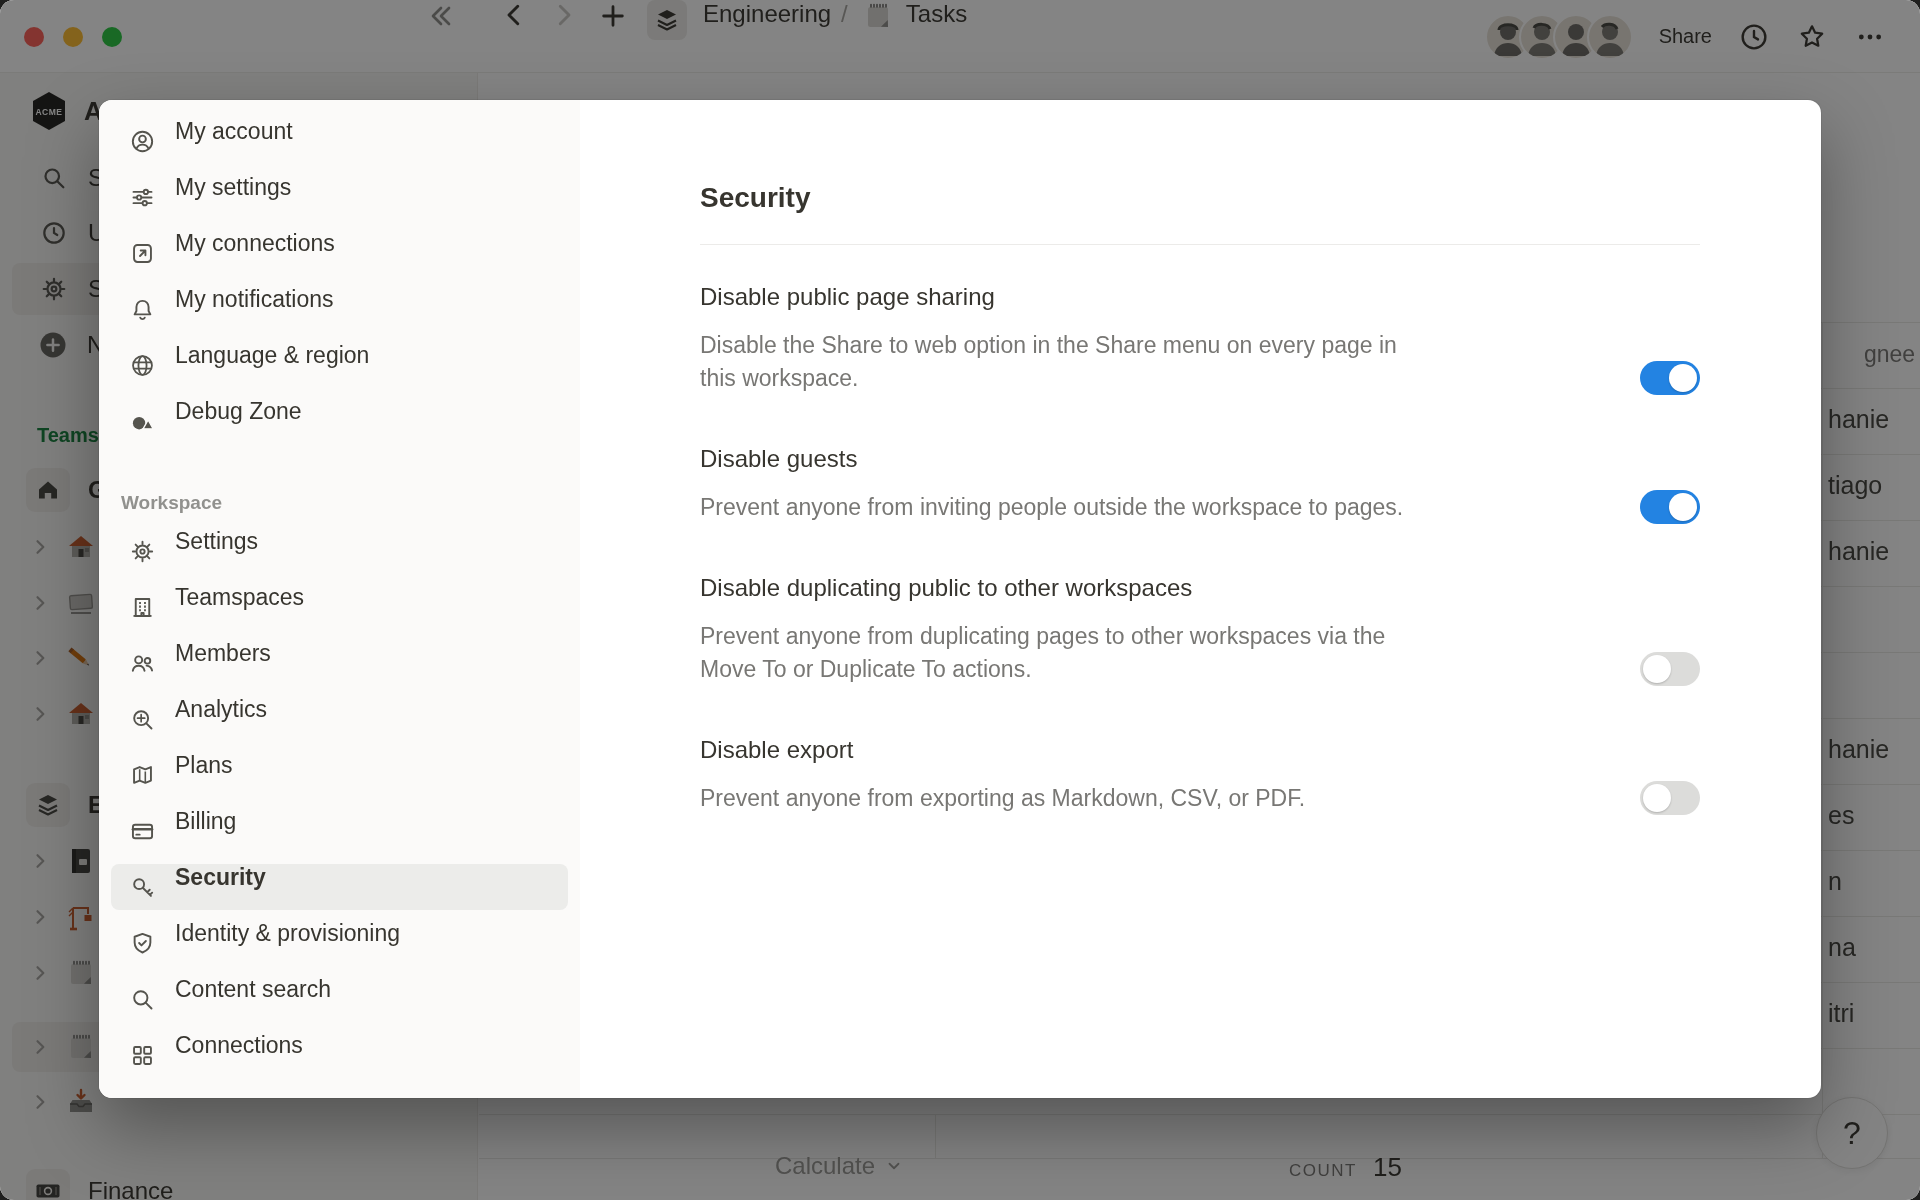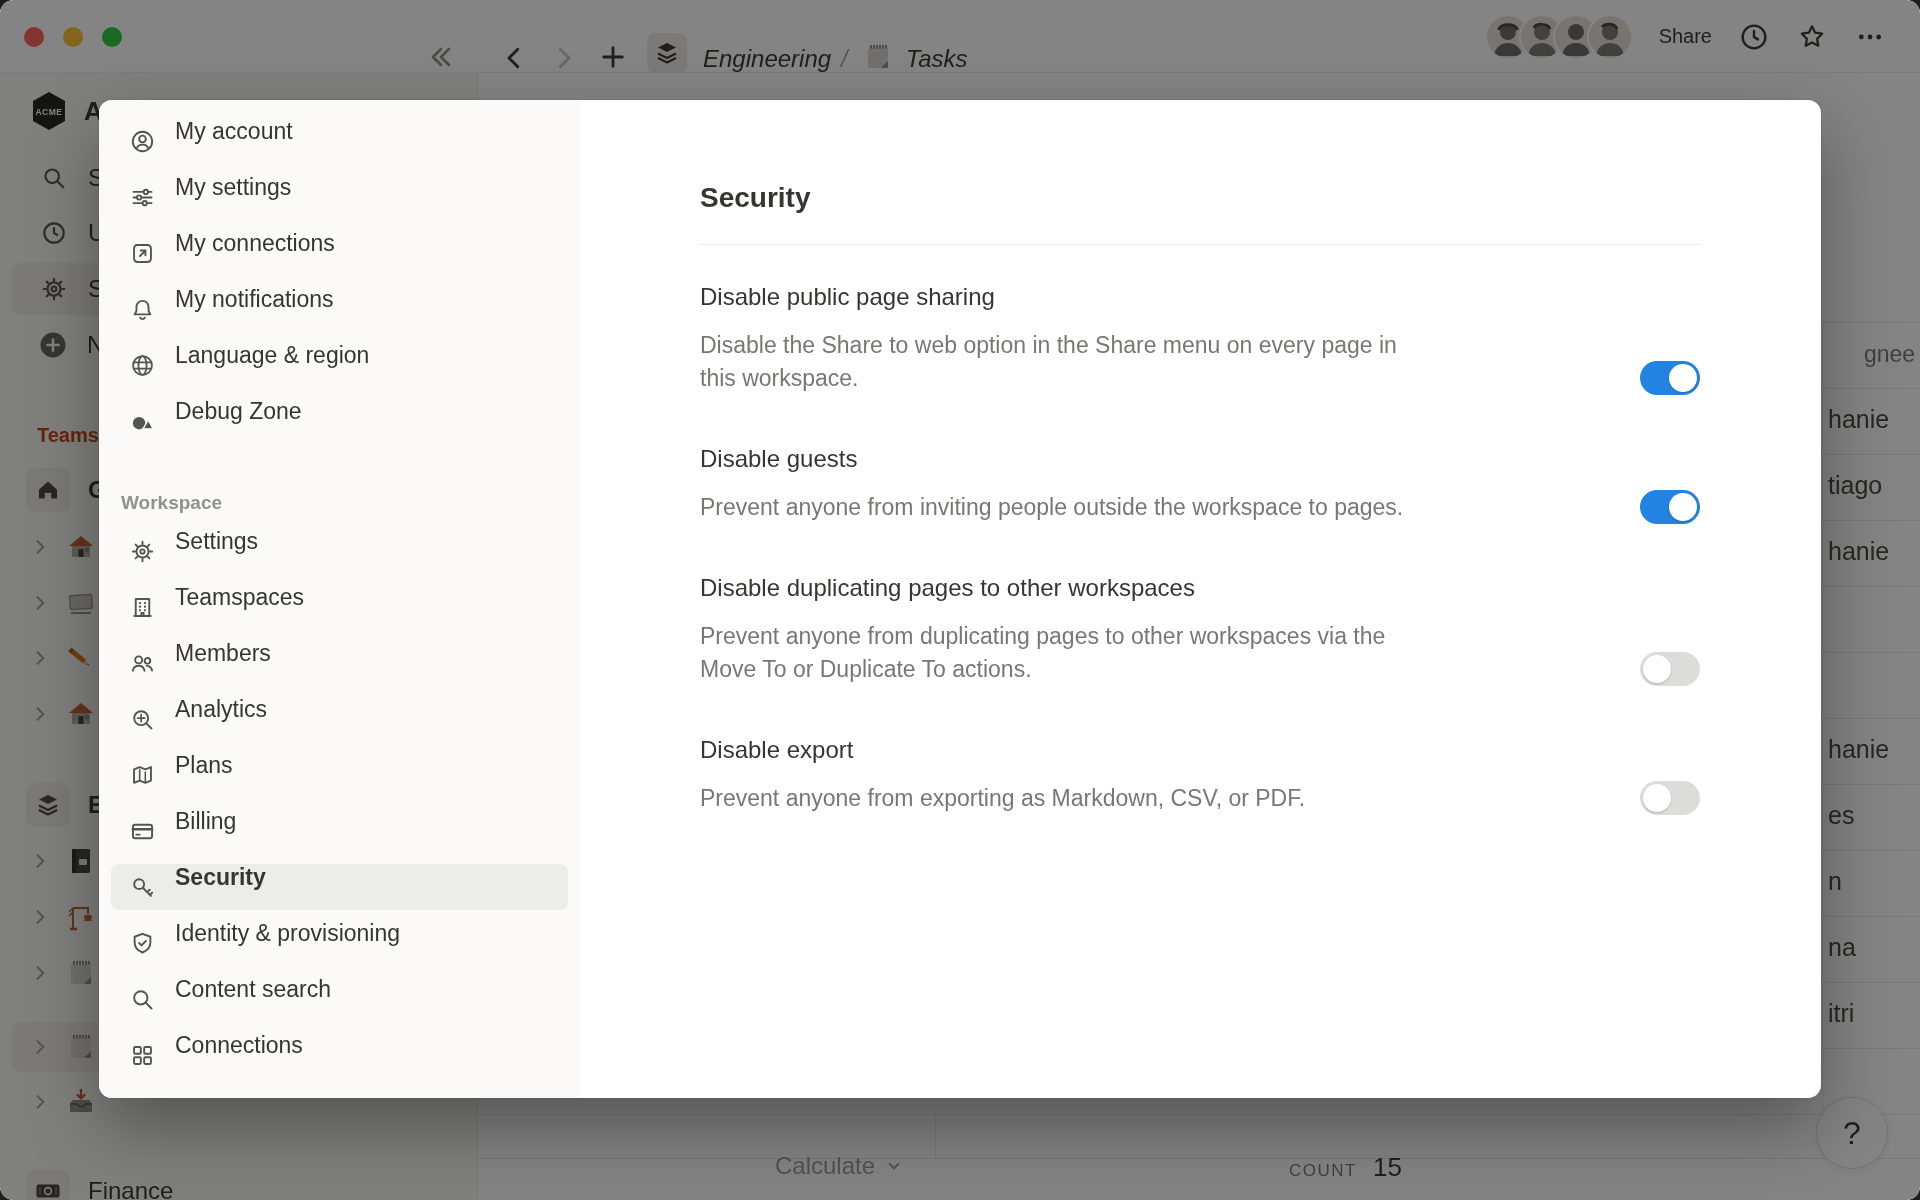--- a/index.html
+++ b/index.html
@@ -3,36 +3,36 @@
 <meta charset="utf-8">
 <style>
   html,body{margin:0;padding:0;background:#1f1f1e;}
   *{box-sizing:border-box;font-family:"Liberation Sans","DejaVu Sans",sans-serif;}
   .stage{position:relative;width:1920px;height:1200px;background:#1f1f1e;overflow:hidden;}
   .window{position:absolute;inset:0;border-radius:14px;overflow:hidden;background:#fff;}
 
   
   .topbar{position:absolute;left:0;top:0;width:1920px;height:73px;background:#ffffff;border-bottom:1px solid #EDECE9;}
   .tl{position:absolute;top:27px;width:20px;height:20px;border-radius:50%;}
-  .nav-cluster{position:absolute;left:425px;top:0;height:73px;display:flex;align-items:flex-end;font-style:italic;}
+  .nav-cluster{position:absolute;left:425px;top:0;height:73px;display:flex;align-items:flex-start;}
   .right-cluster{position:absolute;right:34px;top:0;height:73px;display:flex;align-items:center;gap:26px;}
   .crumb-chip{width:40px;height:40px;border-radius:8px;background:#ECEBE8;display:flex;align-items:center;justify-content:center;}
   .crumb-text{font-size:24px;color:#37352F;}
   .crumb-sep{font-size:24px;color:#A7A5A1;}
   .share-label{font-size:20px;color:#37352F;}
   .avatars{display:flex;}
   .avatar{width:46px;height:46px;border-radius:50%;overflow:hidden;border:2px solid #ffffff;margin-left:-12px;background:#E7E1D7;}
   .avatar:first-child{margin-left:0;}
   .iconbtn{display:flex;align-items:center;justify-content:center;}
 
   .sidebar{position:absolute;left:0;top:73px;width:478px;height:1127px;background:#F7F6F4;border-right:1px solid #ECEAE7;}
   .srow{position:absolute;left:0;width:478px;height:46px;display:flex;align-items:center;}
   .srow .lbl{font-size:24px;color:#37352F;font-weight:500;}
   .hlrow{position:absolute;left:12px;width:466px;height:52px;border-radius:8px;background:#ECEAE7;}
-  .sec-label{font-size:20px;font-weight:700;color:#c2410c;}
+  .sec-label{font-size:20px;font-weight:700;color:#15803d;}
   .chip44{width:44px;height:44px;border-radius:9px;background:#ECEAE7;display:flex;align-items:center;justify-content:center;}
   .chev{color:#A5A39F;display:flex;align-items:center;}
   .badge{position:absolute;border-radius:6px;background:#D9730D;}
 
   .canvas{position:absolute;left:479px;top:74px;right:0;bottom:0;background:#ffffff;}
   .gline{position:absolute;background:#E9E8E5;}
   .cell{position:absolute;left:1828px;height:32px;font-size:25px;color:#45443F;white-space:nowrap;}
   .cell.hdr{color:#787774;font-size:23px;margin-left:36px;}
   .foot-calc{position:absolute;display:flex;align-items:center;gap:10px;font-size:24px;color:#9B9A97;}
   .foot-count{position:absolute;display:flex;align-items:baseline;gap:16px;}
@@ -636,21 +636,21 @@
           <div class="st-title">Disable guests</div>
           <div class="st-desc">Prevent anyone from inviting people outside the workspace to pages.</div>
         </div>
         <div class="toggle on">
               <div class="knob"></div>
             </div>
       </div>
 
       <div class="setting-row">
         <div>
-          <div class="st-title">Disable duplicating pages to other workspaces</div>
+          <div class="st-title">Disable duplicating public to other workspaces</div>
           <div class="st-desc">Prevent anyone from duplicating pages to other workspaces via the Move To or Duplicate To actions.</div>
         </div>
         <div class="toggle">
               <div class="knob"></div>
             </div>
       </div>
 
       <div class="setting-row">
         <div>
           <div class="st-title">Disable export</div>

